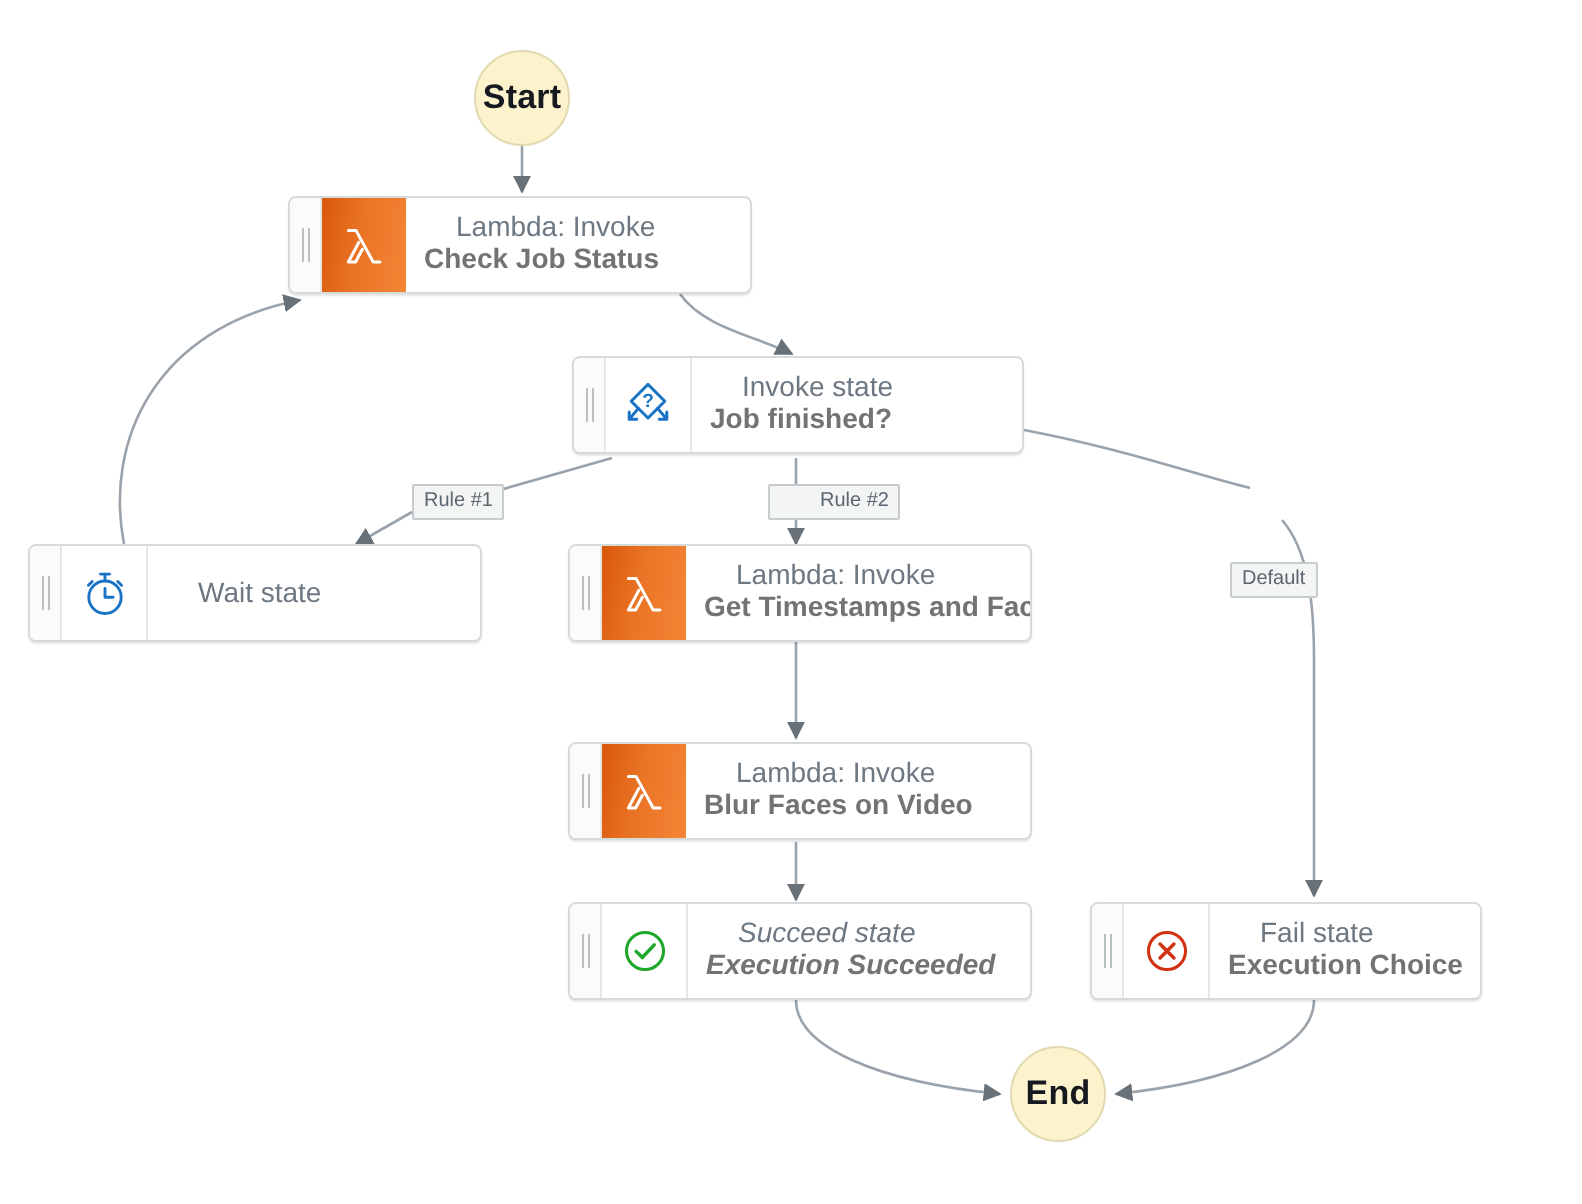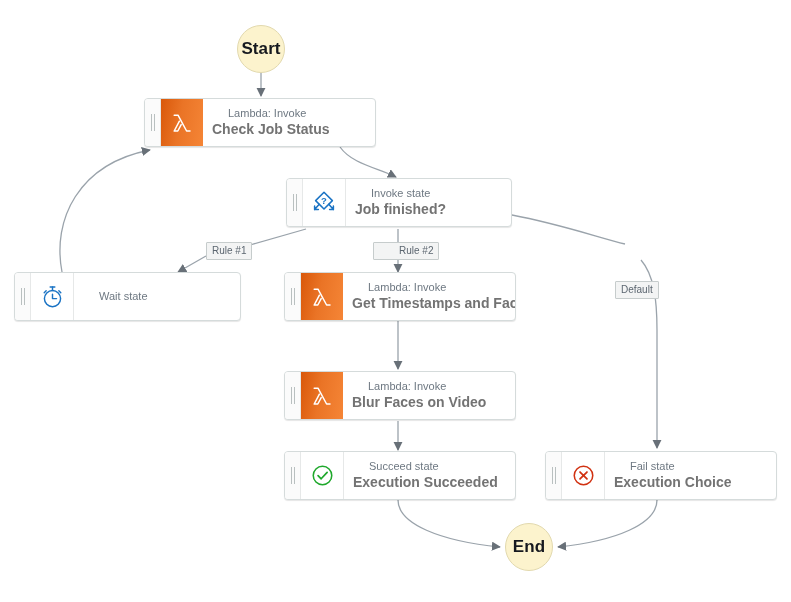--- a/index.html
+++ b/index.html
@@ -91,21 +91,21 @@
   .labels {
     flex: 1 1 auto;
     display: flex;
     flex-direction: column;
     justify-content: center;
     padding-left: 9px;
     padding-right: 8px;
     min-width: 0;
   }
   .subtitle {
-    font-size: 11px;
+    font-size: 14px;
     color: #6e7882;
     line-height: 13px;
     white-space: nowrap;
     padding-left: 16px;
   }
   .title {
     font-size: 14px;
     font-weight: bold;
     color: #737373;
     line-height: 17px;
@@ -266,53 +266,53 @@
           <path d="M10.4 11.2 L5.2 21.0 H8.8 L12.2 14.6"></path>
         </g>
       </svg>
     </div>
     <div class="labels">
       <div class="subtitle">Lambda: Invoke</div>
       <div class="title">Blur Faces on Video</div>
     </div>
   </div>
 
-  <div class="state" style="left:284px; top:451px; width:232px;">
+  <div class="state" style="left:284px; top:451px; width:232px;font-style:italic;">
     <div class="grip">
         <i></i>
         <i></i>
       </div>
     <div class="icon-tile">
       <svg width="27" height="27" viewBox="0 0 28 28" aria-hidden="true">
         <circle cx="14" cy="14" r="9.6" fill="none" stroke="#1fa82c" stroke-width="1.6"></circle>
         <path d="M9.4 14.2 L12.6 17.4 L18.8 10.8" fill="none" stroke="#1fa82c" stroke-width="1.8" stroke-linecap="round" stroke-linejoin="round"></path>
       </svg>
     </div>
     <div class="labels">
       <div class="subtitle">Succeed state</div>
       <div class="title">Execution Succeeded</div>
     </div>
   </div>
 
-  <div class="state" style="left:545px; top:451px; width:232px;">
+  <div class="state" style="left:545px; top:451px; width:196px;">
     <div class="grip">
         <i></i>
         <i></i>
       </div>
     <div class="icon-tile">
       <svg width="27" height="27" viewBox="0 0 28 28" aria-hidden="true">
         <circle cx="14" cy="14" r="9.6" fill="none" stroke="#d13212" stroke-width="1.6"></circle>
         <path d="M10.4 10.4 L17.6 17.6 M17.6 10.4 L10.4 17.6" fill="none" stroke="#d13212" stroke-width="1.8" stroke-linecap="round"></path>
       </svg>
     </div>
     <div class="labels">
       <div class="subtitle">Fail state</div>
       <div class="title">Execution Choice</div>
     </div>
   </div>
 
   <div class="edge-label" style="left:206px; top:242px;">Rule #1</div>
 
-  <div class="edge-label" style="left:373px; top:242px;padding-left:25px;">Rule #2</div>
+  <div class="edge-label" style="left:384px; top:242px;padding-left:25px;">Rule #2</div>
 
   <div class="edge-label" style="left:615px; top:243px;margin-top:38px;">Default</div>
 
 </div>
 
 </body></html>

